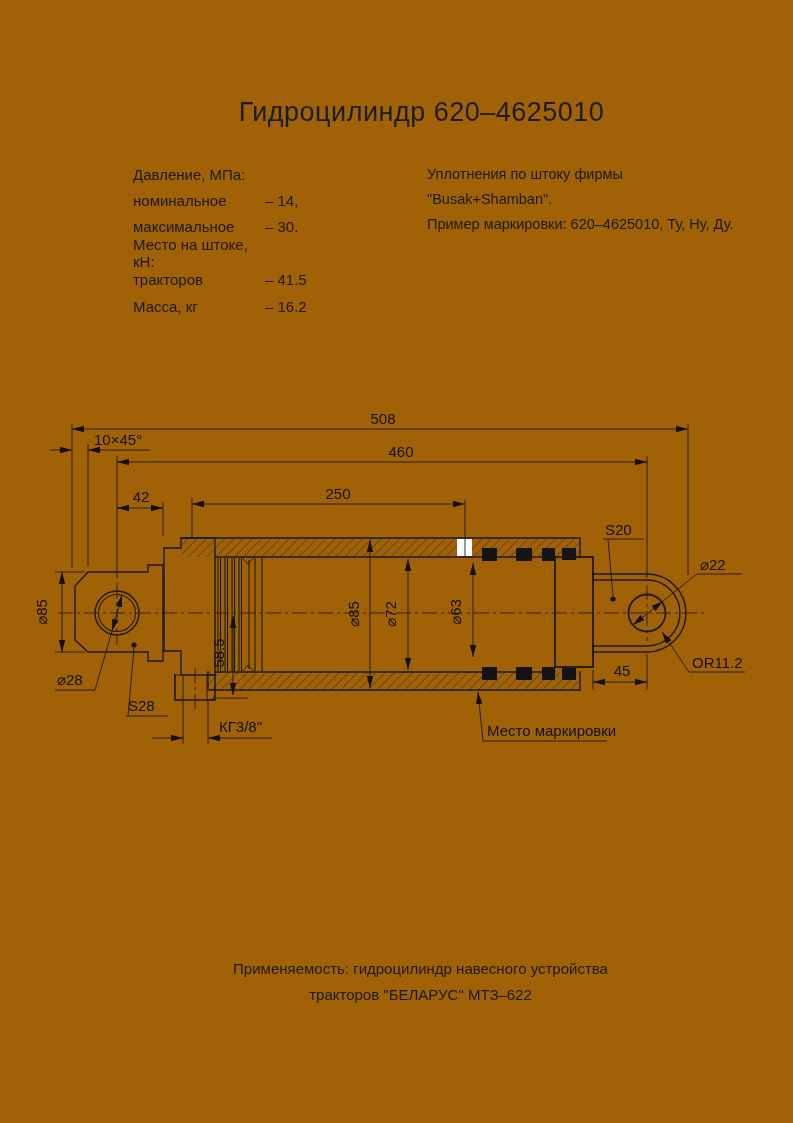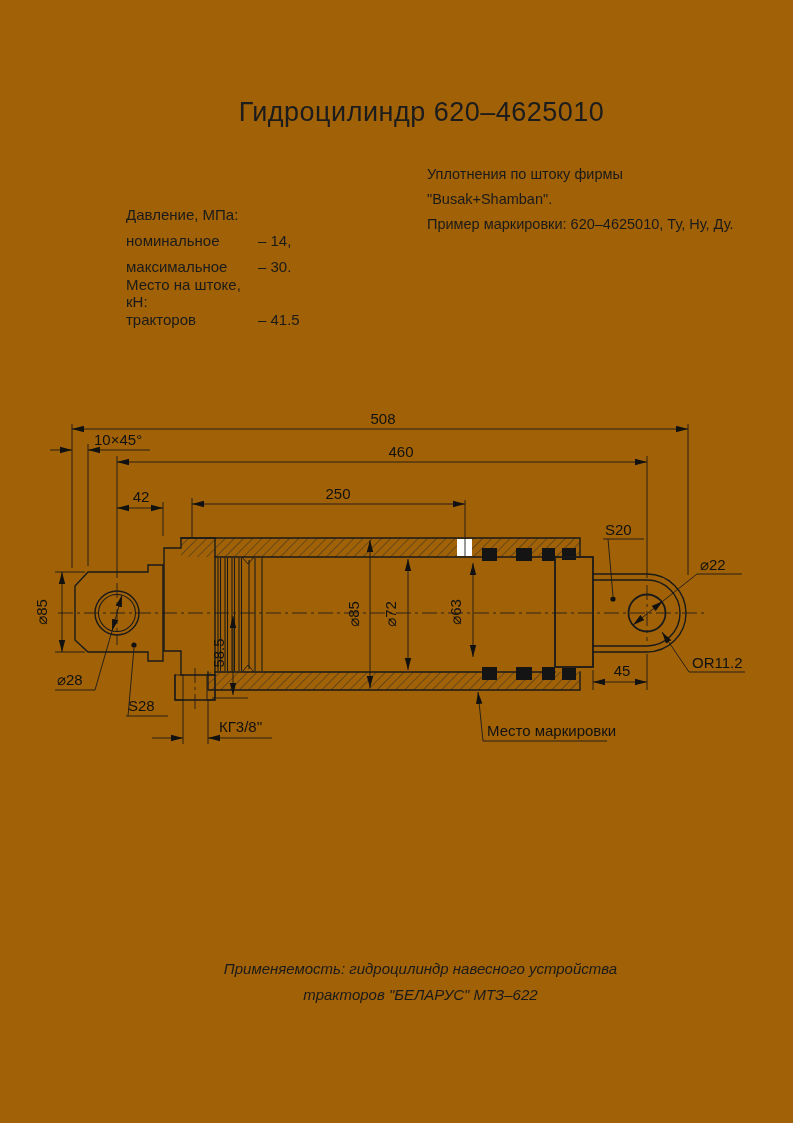--- a/index.html
+++ b/index.html
@@ -1,28 +1,28 @@
 <!DOCTYPE html>
 <html><head>
 <meta charset="utf-8">
 <style>
   html,body{margin:0;padding:0;background:#fff;}
   #page{position:relative;width:793px;height:1123px;background:#a16207;overflow:hidden;
         font-family:"Liberation Sans",sans-serif;color:#1a1a1a;}
   #title{position:absolute;left:50px;right:0;top:97px;text-align:center;
          font-size:27px;letter-spacing:.5px;color:#1c1c1c;}
-  .specs{position:absolute;left:126px;top:161px;width:250px;font-size:15px;margin-top:40px;}
+  .specs{position:absolute;left:133px;top:161px;width:250px;font-size:15px;}
   .spec-row{display:flex;height:26.4px;align-items:center;}
   .spec-label{width:132px;}
   .spec-value{width:100px;}
   .notes{position:absolute;left:427px;top:162px;width:320px;font-size:14.5px;line-height:25px;}
   #watermark{position:absolute;left:200px;top:507px;font-size:40px;font-weight:700;
              color:#c3cdf0;letter-spacing:1px;opacity:.8;}
   #apply{position:absolute;left:48px;right:0;top:956px;text-align:center;
-         font-size:15px;line-height:26px;font-style:italic;}
+         font-size:15px;line-height:26px;}
   svg{position:absolute;left:0;top:0;}
   .ol{stroke:#1a1a1a;stroke-width:1.4;fill:none;stroke-linecap:square;}
   .ol2{stroke:#1a1a1a;stroke-width:1.8;fill:none;}
   .ol1{stroke:#1a1a1a;stroke-width:1.05;fill:none;}
   .tl{stroke:#1a1a1a;stroke-width:.9;fill:none;}
   .cl{stroke:#1a1a1a;stroke-width:.85;fill:none;stroke-dasharray:15 4 3 4;}
   text.dim{font-family:"Liberation Sans",sans-serif;font-size:15px;fill:#111;}
   .blk{fill:#141414;stroke:none;}
 </style>
 </head>
@@ -46,20 +46,24 @@
       <span class="spec-value">– 30.</span>
     </div>
     <div class="spec-row">
       <span class="spec-label">Место на штоке, кН:</span>
       <span class="spec-value"></span>
     </div>
     <div class="spec-row">
       <span class="spec-label">тракторов</span>
       <span class="spec-value">– 41.5</span>
     </div>
+    <div class="spec-row">
+      <span class="spec-label">Масса, кг</span>
+      <span class="spec-value">– 16.2</span>
+    </div>
   </div>
 
   <div class="notes">
     <div>Уплотнения по штоку фирмы "Busak+Shamban".</div>
     <div>Пример маркировки: 620–4625010, Ту, Ну, Ду.</div>
   </div>
 
 
   <svg width="793" height="1123" viewBox="0 0 793 1123">
     <defs>

